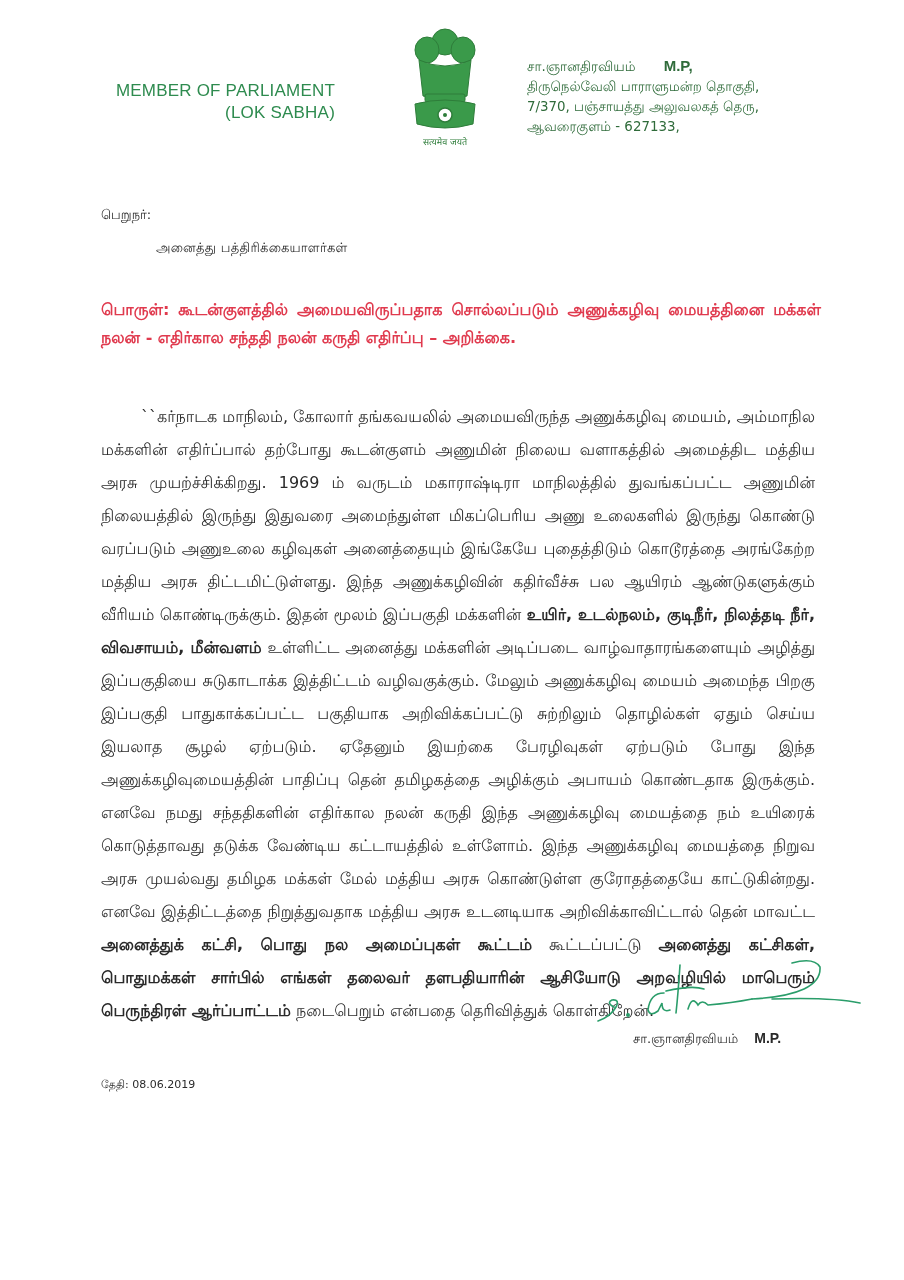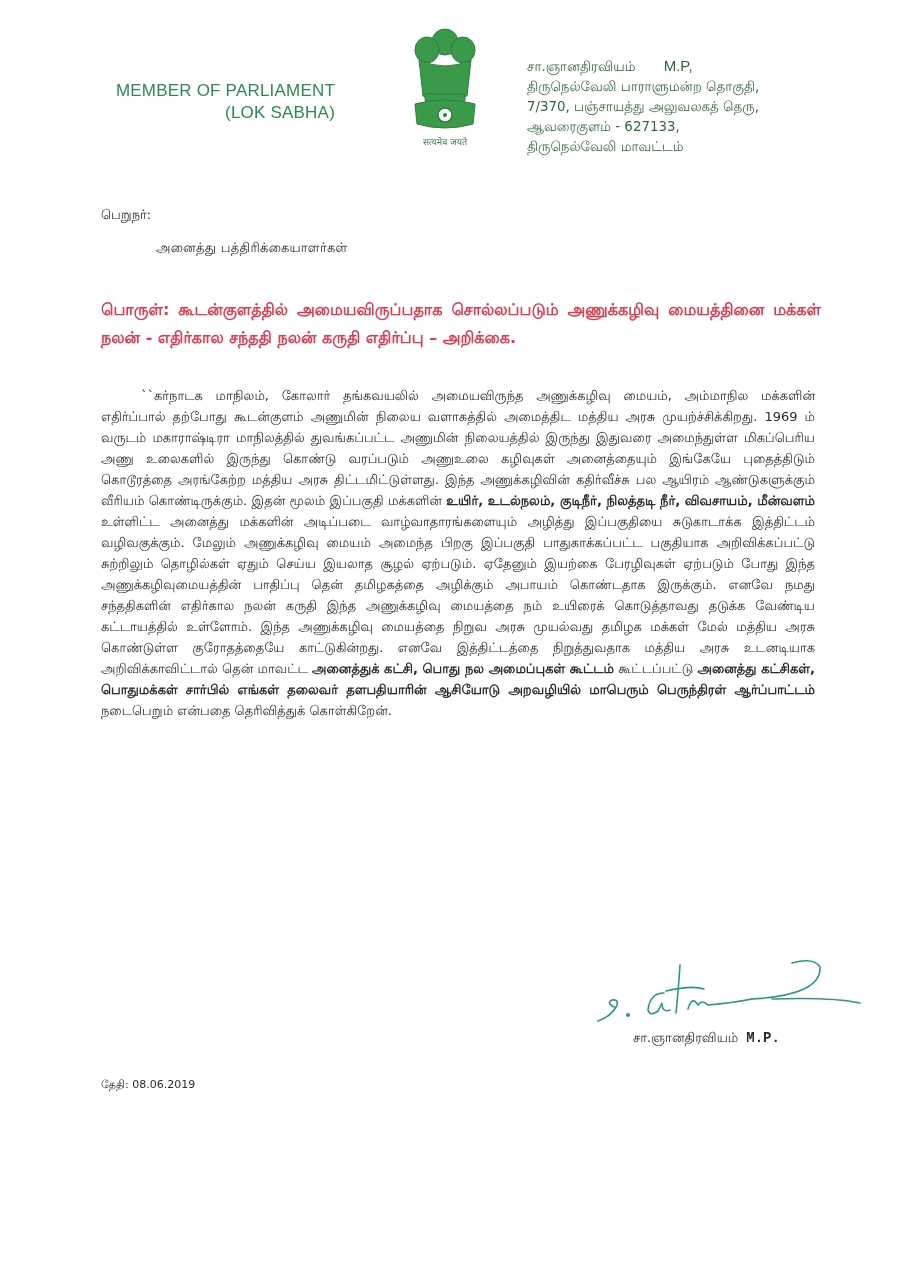--- a/index.html
+++ b/index.html
@@ -2,31 +2,31 @@
 <html><head>
   <meta charset="utf-8">
   <style>
     html, body { margin: 0; padding: 0; background: #ffffff; }
     body { width: 904px; height: 1280px; position: relative; overflow: hidden;
            font-family: "DejaVu Sans", "Liberation Sans", sans-serif; color: #2a2a2a; }
     .letterhead-left { position: absolute; left: 70px; top: 80px; width: 265px; text-align: right;
                        font-family: "Liberation Sans", sans-serif; color: #2e8b4f; font-size: 17px; line-height: 22px; letter-spacing: 0.2px; }
     .emblem { position: absolute; left: 405px; top: 24px; width: 80px; height: 125px; }
     .address { position: absolute; left: 527px; top: 56px; width: 330px; font-size: 13.4px; line-height: 20px; color: #2f6b3a; }
-    .address .bold-mp { font-weight: normal; font-family: "Liberation Sans", sans-serif; font-size: 15px; padding-left: 24px; }
+    .address .bold-mp { font-weight: bold; font-family: "Liberation Sans", sans-serif; font-size: 15px; padding-left: 24px; }
     .to-label { position: absolute; left: 101px; top: 207px; font-size: 13px; }
     .recipient { position: absolute; left: 156px; top: 240px; font-size: 13px; letter-spacing: 0.3px; }
     .subject { position: absolute; left: 101px; top: 296px; width: 720px; color: #e03a4e; font-size: 16px; line-height: 28px; font-weight: bold; text-align: justify; }
-    .body-text { position: absolute; left: 101px; top: 385px; width: 714px; font-size: 13px; line-height: 21px; text-align: justify; text-align-last: left; }
+    .body-text { position: absolute; left: 101px; top: 400px; width: 714px; font-size: 16px; line-height: 33px; text-align: justify; text-align-last: left; }
     .body-text p { margin: 0; text-indent: 40px; }
     .body-text b { font-weight: bold; }
     .date { position: absolute; left: 101px; top: 1078px; font-size: 11px; }
     .signature { position: absolute; left: 592px; top: 955px; width: 285px; height: 75px; }
     .signatory { position: absolute; left: 633px; top: 1030px; font-size: 13px; }
-    .signatory .mp { font-weight: bold; font-family: Liberation Mono, monospace; font-size: 14px; margin-left: 8px; }
+    .signatory .mp { font-weight: bold; font-family: Liberation Sans, sans-serif; font-size: 14px; margin-left: 16px; }
   </style>
 </head>
 <body>
 
 <div class="letterhead-left">
   <div>MEMBER OF PARLIAMENT</div>
   <div>(LOK  SABHA)</div>
 </div>
 
 <div class="emblem">
@@ -46,21 +46,20 @@
 </div>
 
 <div class="address">
   <div>
     <span>சா.ஞானதிரவியம்</span>
     <span class="bold-mp">M.P,</span>
   </div>
   <div>திருநெல்வேலி பாராளுமன்ற தொகுதி,</div>
   <div>7/370, பஞ்சாயத்து அலுவலகத் தெரு,</div>
   <div>ஆவரைகுளம் - 627133,</div>
-  <div>திருநெல்வேலி மாவட்டம்</div>
 </div>
 
 <div class="to-label">பெறுநர்:</div>
 <div class="recipient">அனைத்து பத்திரிக்கையாளர்கள்</div>
 
 <div class="subject">பொருள்: கூடன்குளத்தில் அமையவிருப்பதாக சொல்லப்படும் அணுக்கழிவு மையத்தினை மக்கள் நலன் - எதிர்கால சந்ததி நலன் கருதி எதிர்ப்பு – அறிக்கை.</div>
 
 <div class="body-text">
   <p><span>``கர்நாடக மாநிலம், கோலார் தங்கவயலில் அமையவிருந்த அணுக்கழிவு மையம், அம்மாநில மக்களின் எதிர்ப்பால் தற்போது கூடன்குளம் அணுமின் நிலைய வளாகத்தில் அமைத்திட மத்திய அரசு முயற்ச்சிக்கிறது.  1969 ம் வருடம் மகாராஷ்டிரா மாநிலத்தில் துவங்கப்பட்ட அணுமின் நிலையத்தில் இருந்து இதுவரை அமைந்துள்ள மிகப்பெரிய அணு உலைகளில் இருந்து கொண்டு வரப்படும் அணுஉலை கழிவுகள் அனைத்தையும் இங்கேயே புதைத்திடும் கொடூரத்தை அரங்கேற்ற மத்திய அரசு திட்டமிட்டுள்ளது.  இந்த அணுக்கழிவின் கதிர்வீச்சு பல ஆயிரம் ஆண்டுகளுக்கும் வீரியம் கொண்டிருக்கும். இதன் மூலம் இப்பகுதி மக்களின் </span><b>உயிர், உடல்நலம், குடிநீர், நிலத்தடி நீர், விவசாயம், மீன்வளம்</b><span> உள்ளிட்ட அனைத்து மக்களின் அடிப்படை வாழ்வாதாரங்களையும் அழித்து இப்பகுதியை சுடுகாடாக்க இத்திட்டம் வழிவகுக்கும். மேலும் அணுக்கழிவு மையம் அமைந்த பிறகு இப்பகுதி பாதுகாக்கப்பட்ட பகுதியாக அறிவிக்கப்பட்டு சுற்றிலும் தொழில்கள் ஏதும் செய்ய இயலாத சூழல் ஏற்படும். ஏதேனும் இயற்கை பேரழிவுகள் ஏற்படும் போது இந்த அணுக்கழிவுமையத்தின் பாதிப்பு தென் தமிழகத்தை அழிக்கும் அபாயம் கொண்டதாக இருக்கும். எனவே நமது சந்ததிகளின் எதிர்கால நலன் கருதி இந்த அணுக்கழிவு மையத்தை நம் உயிரைக் கொடுத்தாவது தடுக்க வேண்டிய கட்டாயத்தில் உள்ளோம். இந்த அணுக்கழிவு மையத்தை நிறுவ அரசு முயல்வது  தமிழக மக்கள் மேல் மத்திய அரசு கொண்டுள்ள குரோதத்தையே காட்டுகின்றது. எனவே இத்திட்டத்தை நிறுத்துவதாக மத்திய அரசு உடனடியாக அறிவிக்காவிட்டால் தென் மாவட்ட </span><b>அனைத்துக் கட்சி, பொது நல அமைப்புகள் கூட்டம்</b><span> கூட்டப்பட்டு </span><b>அனைத்து கட்சிகள், பொதுமக்கள் சார்பில் எங்கள் தலைவர் தளபதியாரின் ஆசியோடு அறவழியில்  மாபெரும் பெருந்திரள் ஆர்ப்பாட்டம்</b><span> நடைபெறும் என்பதை தெரிவித்துக் கொள்கிறேன்.</span></p>
 </div>

